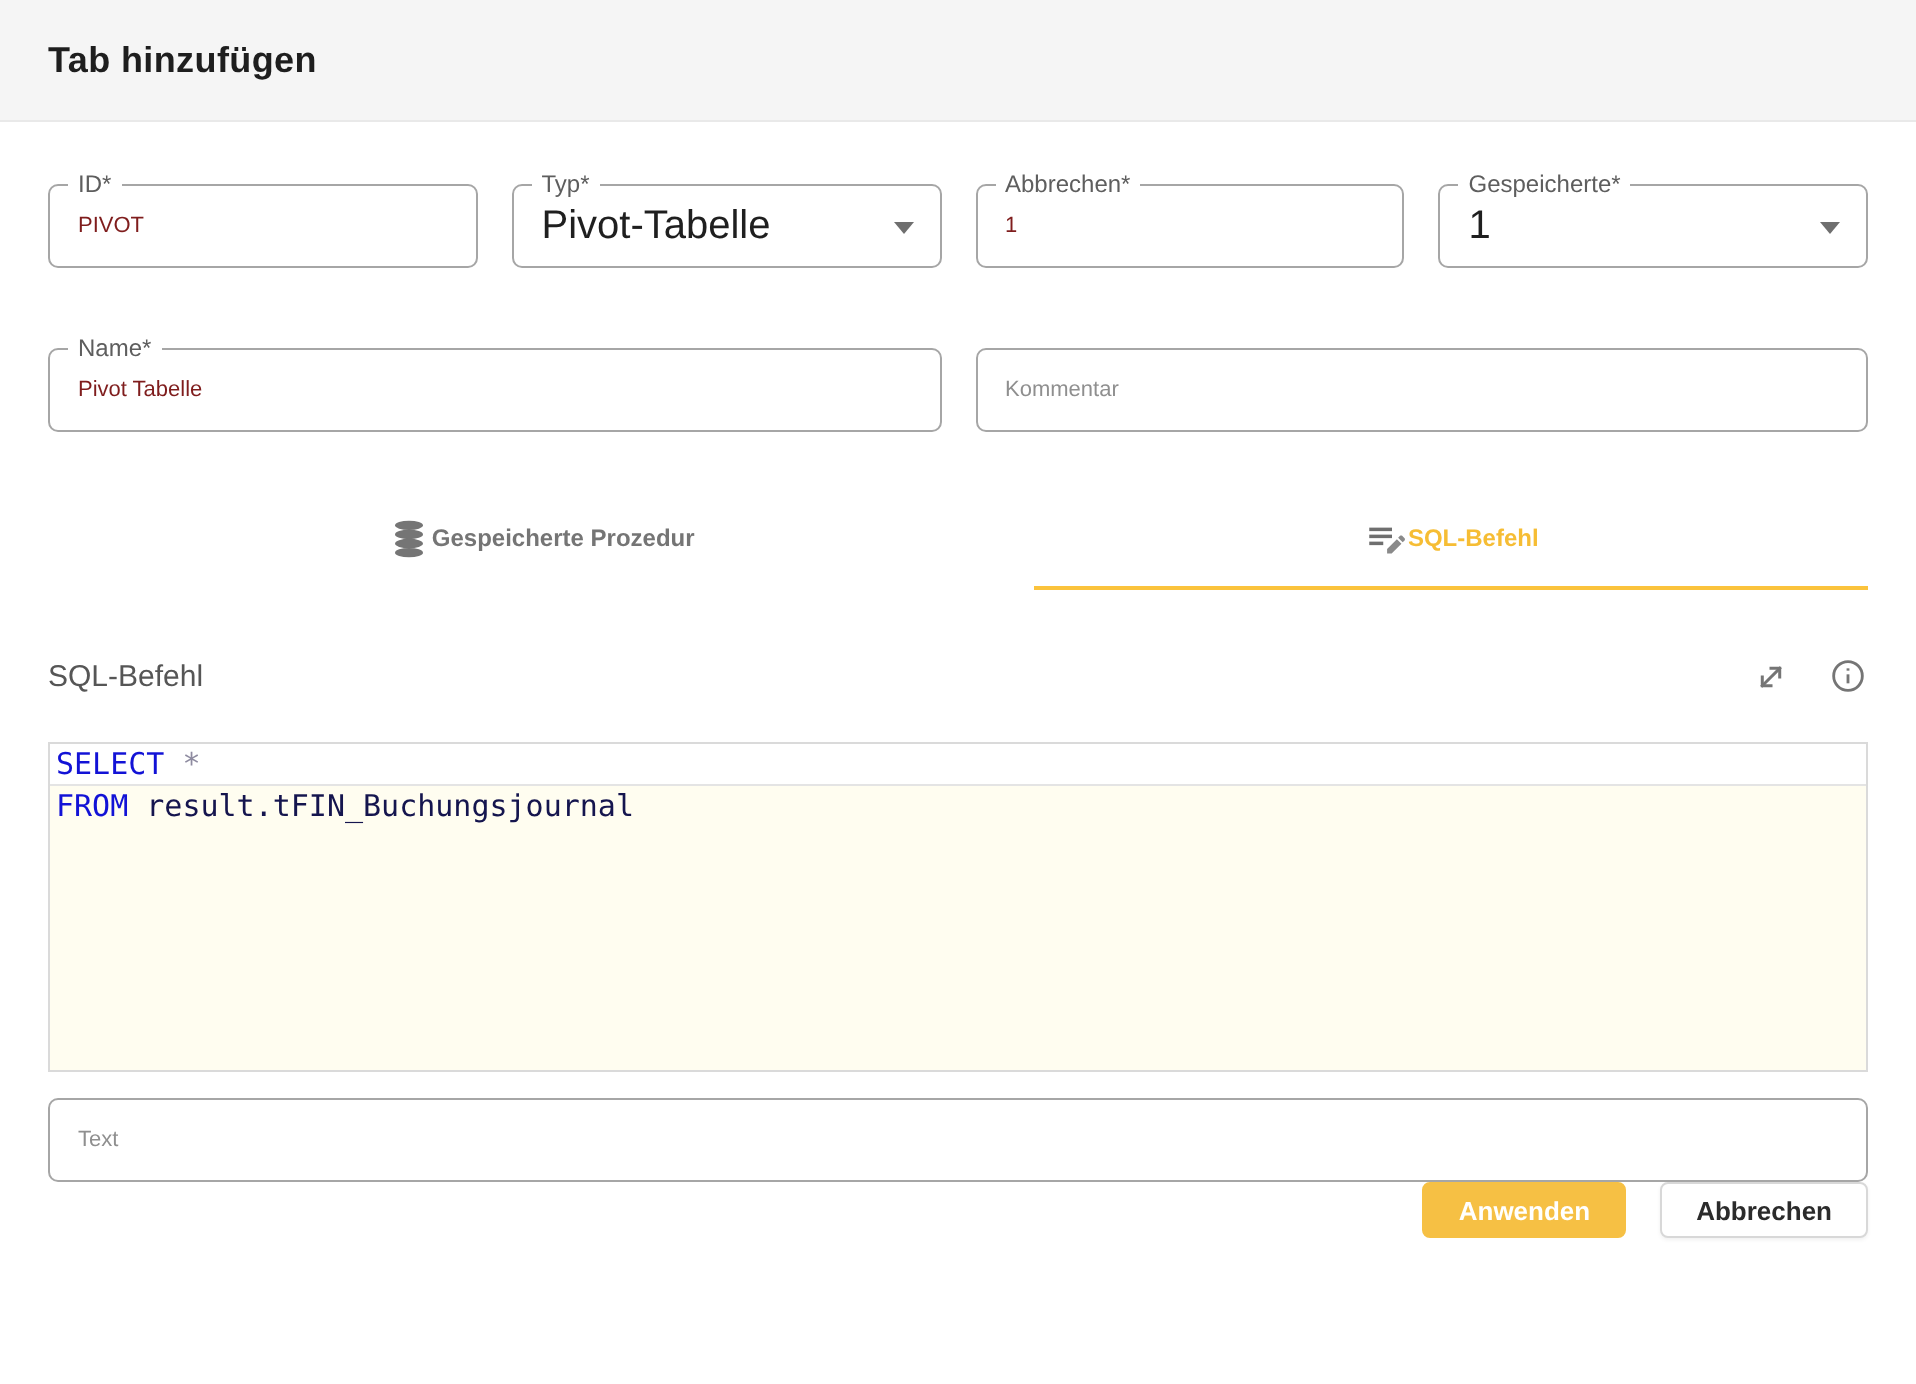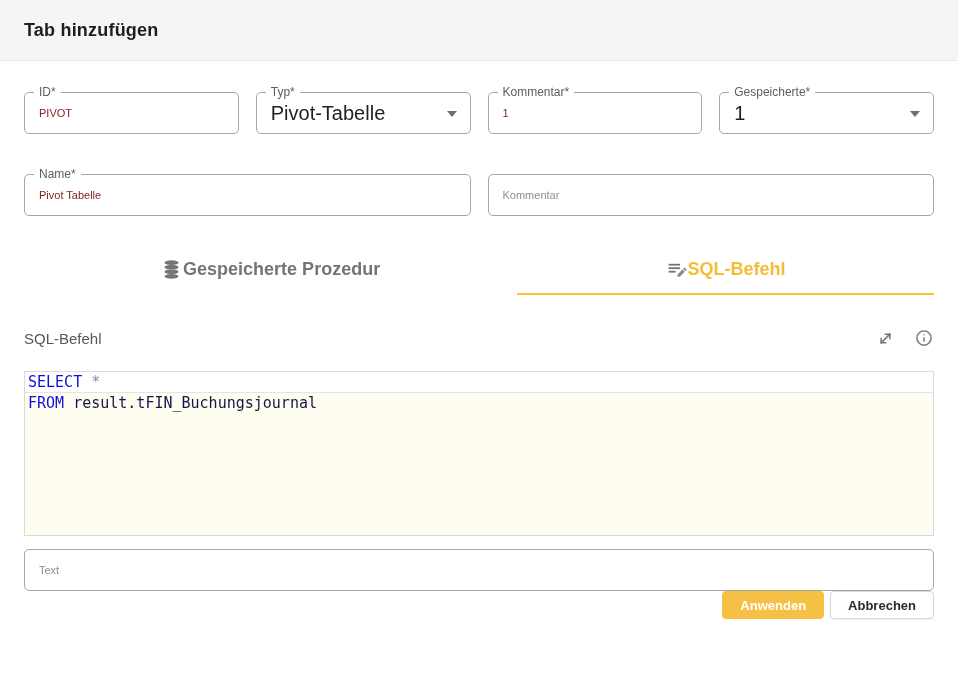--- a/index.html
+++ b/index.html
@@ -51,21 +51,21 @@
     border-left: 5px solid transparent; border-right: 5px solid transparent;
     border-top: 6px solid #6f6f6f;
   }
 
   
   .tabbar { display: flex; margin-top: 29px; height: 50px; }
   .tab {
     display: flex; align-items: center; justify-content: center; gap: 1px;
     cursor: pointer; background: transparent; border: none;
     font-family: "Liberation Sans", sans-serif;
-    font-size: 18px; font-weight: 600; color: #757575;
+    font-size: 12px; font-weight: 600; color: #757575;
     border-bottom: 2px solid transparent;
   }
   .tab-1 { flex: 0 0 54.2%; }
   .tab-2 { flex: 1; }
   .tab.active { color: #f6bd34; border-bottom-color: #fbc33c; }
   .tab .ticon { width: 21px; height: 21px; display: inline-block; }
 
   
   .sql-head { margin-top: 33px; display: flex; align-items: center; }
   .sql-head-label { font-size: 15px; color: #565656; }
@@ -87,21 +87,21 @@
   .tok-op { color: #8e8ba0; }
   .tok-id { color: #15154e; margin-top: 16px; }
   .tok-pl { color: #15154e; }
 
   
   .text-row { margin-top: 13px; border-radius: 14px; }
 
   
   .dlg-footer {
     margin-top: auto; padding: 0 24px 11px 24px;
-    display: flex; justify-content: flex-end; align-items: center; gap: 6px;
+    display: flex; justify-content: flex-end; align-items: center; gap: 17px;
   }
   .btn {
     height: 28px; border-radius: 4px; padding: 0 17px;
     font-family: "Liberation Sans", sans-serif;
     font-size: 13px; font-weight: 700; cursor: pointer;
     display: flex; align-items: center; justify-content: center;
   }
   .btn-apply { background: #f6c044; border: 1px solid #f6c044; color: #ffffff; }
   .btn-cancel { background: #ffffff; border: 1px solid #d8d8d8; color: #2b2b2b; box-shadow: 0 1px 2px rgba(0,0,0,.06); }
 </style>
@@ -120,21 +120,21 @@
       <div class="field">
         <span class="float-label">ID*</span>
         <input type="text" value="PIVOT" style="">
       </div>
       <div class="field">
         <span class="float-label">Typ*</span>
         <span class="select-value">Pivot-Tabelle</span>
         <span class="dd-arrow"></span>
       </div>
       <div class="field">
-        <span class="float-label">Kommentar*</span>
+        <span class="float-label">Abbrechen*</span>
         <input type="text" value="1" style="">
       </div>
       <div class="field">
         <span class="float-label">Gespeicherte*</span>
         <span class="select-value">1</span>
         <span class="dd-arrow"></span>
       </div>
     </div>
 
     <div class="row row-2">

